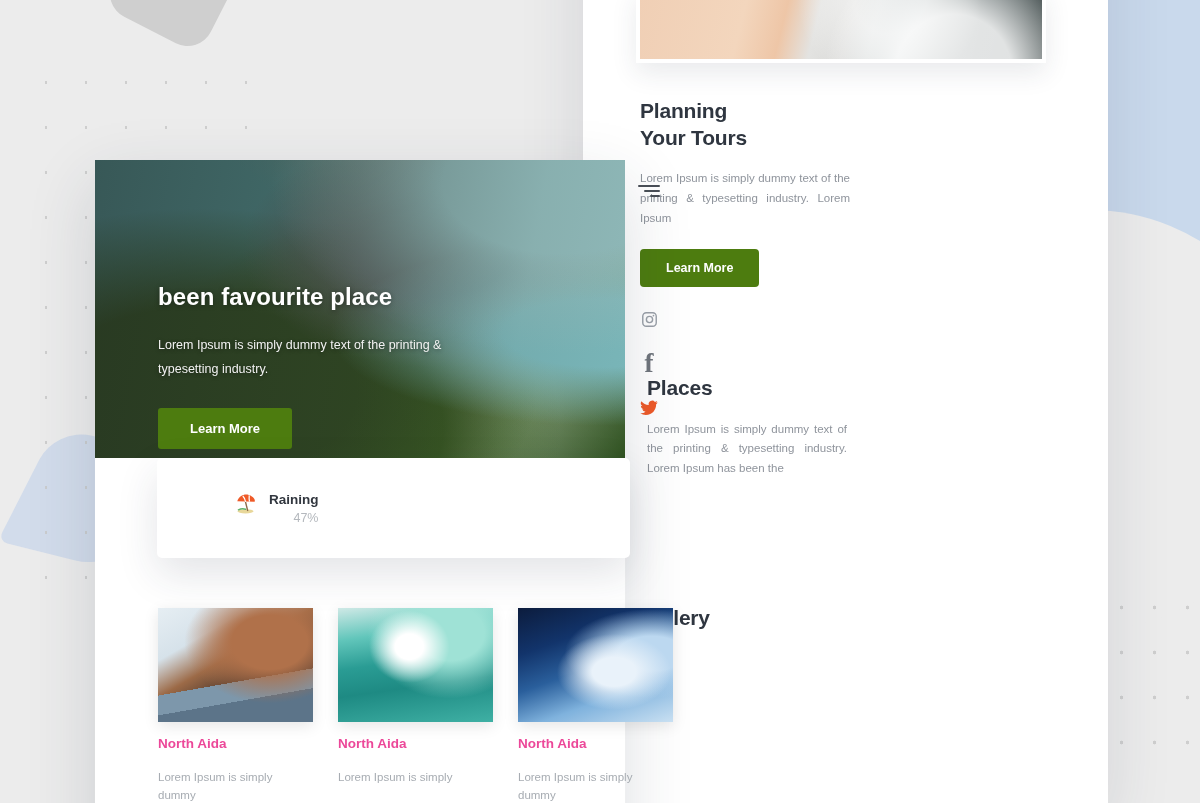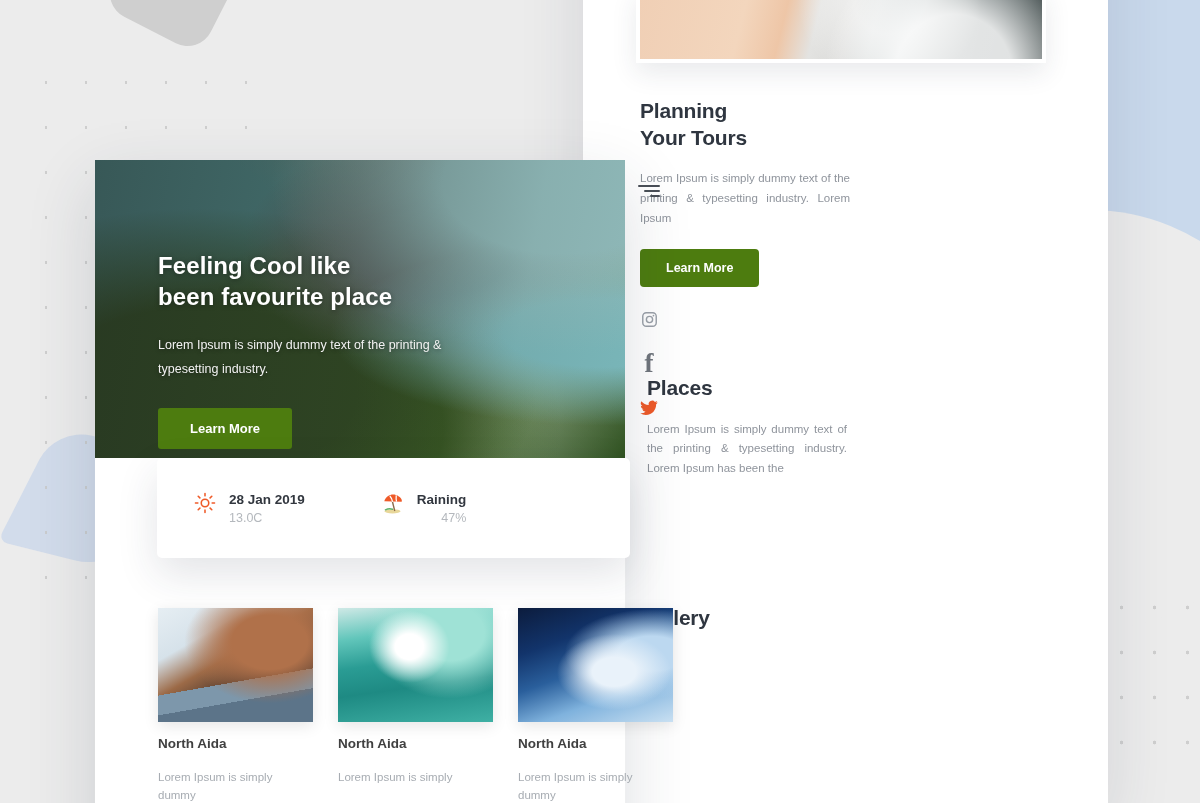--- a/index.html
+++ b/index.html
@@ -156,21 +156,21 @@
   #wx-1 { margin-left:76px;text-align:right; }
   #wx-2 { margin-left:78px; }
   .wx-icon { width:24px; margin-right:12px; display:flex; justify-content:center; padding-top:2px; }
   .wx-label { font-size:13.5px; font-weight:bold; color:#32373f; }
   .wx-value { margin-top:7px; font-size:12.5px; color:#b4b8bd; }
 
   
   #trip-row { position:absolute; left:63px; top:448px; display:flex; gap:25px; }
   .trip { width:155px; }
   .trip-img { width:155px; height:114px; box-shadow:0 4px 14px rgba(0,0,0,.10); }
-  .trip-title { margin-top:14px; font-size:13.5px; font-weight:bold; color:#404040; }
+  .trip-title { margin-top:14px; font-size:13.5px; font-weight:bold; color:#ec4899; }
   .trip-desc { margin-top:17px; font-size:11.5px; color:#a7acb2; line-height:1.6; }
   #trip-0 .trip-img {
     background:
       radial-gradient(ellipse at 72% 30%, #b0714a 0 24%, transparent 54%),
       linear-gradient(170deg, transparent 0 62%, #7d97ab 62% 76%, #5c7489 76% 100%),
       linear-gradient(150deg,#e6eef3 0%, #d6e2ea 26%, #9c6a47 44%, #3f2f28 64%, #24303a 100%);
   }
   #trip-1 .trip-img {
     background:
       radial-gradient(ellipse at 46% 34%, #ffffff 0 12%, transparent 34%),
@@ -260,42 +260,30 @@
       </svg>
     </div>
   </div>
 
   <div id="left-panel">
 
     <div id="hero" class="photo">
       <div id="hero-scrim"></div>
       <div id="hero-content">
         <h1 id="hero-title">
-          <span>Feeling Cool like</span><br>
+          <br>
           <span>been favourite place</span>
         </h1>
         <p id="hero-sub">Lorem Ipsum is simply dummy text of the printing &amp; typesetting industry.</p>
         <button class="btn-orange" id="hero-btn">Learn More</button>
       </div>
     </div>
 
     <div id="weather-card">
 
-      <div class="wx" id="wx-0">
-        <span class="wx-icon">
-          <svg width="22" height="22" viewBox="0 0 24 24" fill="none" stroke="#ef5a28" stroke-width="1.7" stroke-linecap="round">
-            <circle cx="12" cy="12" r="4.1"></circle>
-            <path d="M12 1.6v2.6M12 19.8v2.6M22.4 12h-2.6M4.2 12H1.6M19.4 4.6l-1.8 1.8M6.4 17.6l-1.8 1.8M19.4 19.4l-1.8-1.8M6.4 6.4L4.6 4.6"></path>
-          </svg>
-        </span>
-        <span>
-          <span class="wx-label">28 Jan 2019</span><br>
-          <span class="wx-value">13.0C</span>
-        </span>
-      </div>
 
       <div class="wx" id="wx-1">
         <span class="wx-icon">
           <svg width="23" height="23" viewBox="0 0 24 24">
             <ellipse cx="12" cy="20.2" rx="8.4" ry="2.2" fill="#e8d79a"></ellipse>
             <path d="M4.6 18.6c2.4-1.1 5-1.3 7.4-.6" stroke="#5fb36b" stroke-width="1.5" fill="none" stroke-linecap="round"></path>
             <path d="M11.6 8.8l2.6 10.4" stroke="#8c6a4a" stroke-width="1.5" stroke-linecap="round"></path>
             <path d="M3.4 9.6C4.8 4.6 10.4 1.6 15.4 3c5 1.4 7.2 5.3 6.1 7.1z" fill="#ef5a28"></path>
             <path d="M9.2 4.2c1.4 1.4 2.4 3.6 2.9 6.1" stroke="#fff" stroke-width="1.3" fill="none"></path>
             <path d="M15.9 3.5c-.2 2-.2 4.4.3 6.6" stroke="#fff" stroke-width="1.3" fill="none"></path>

